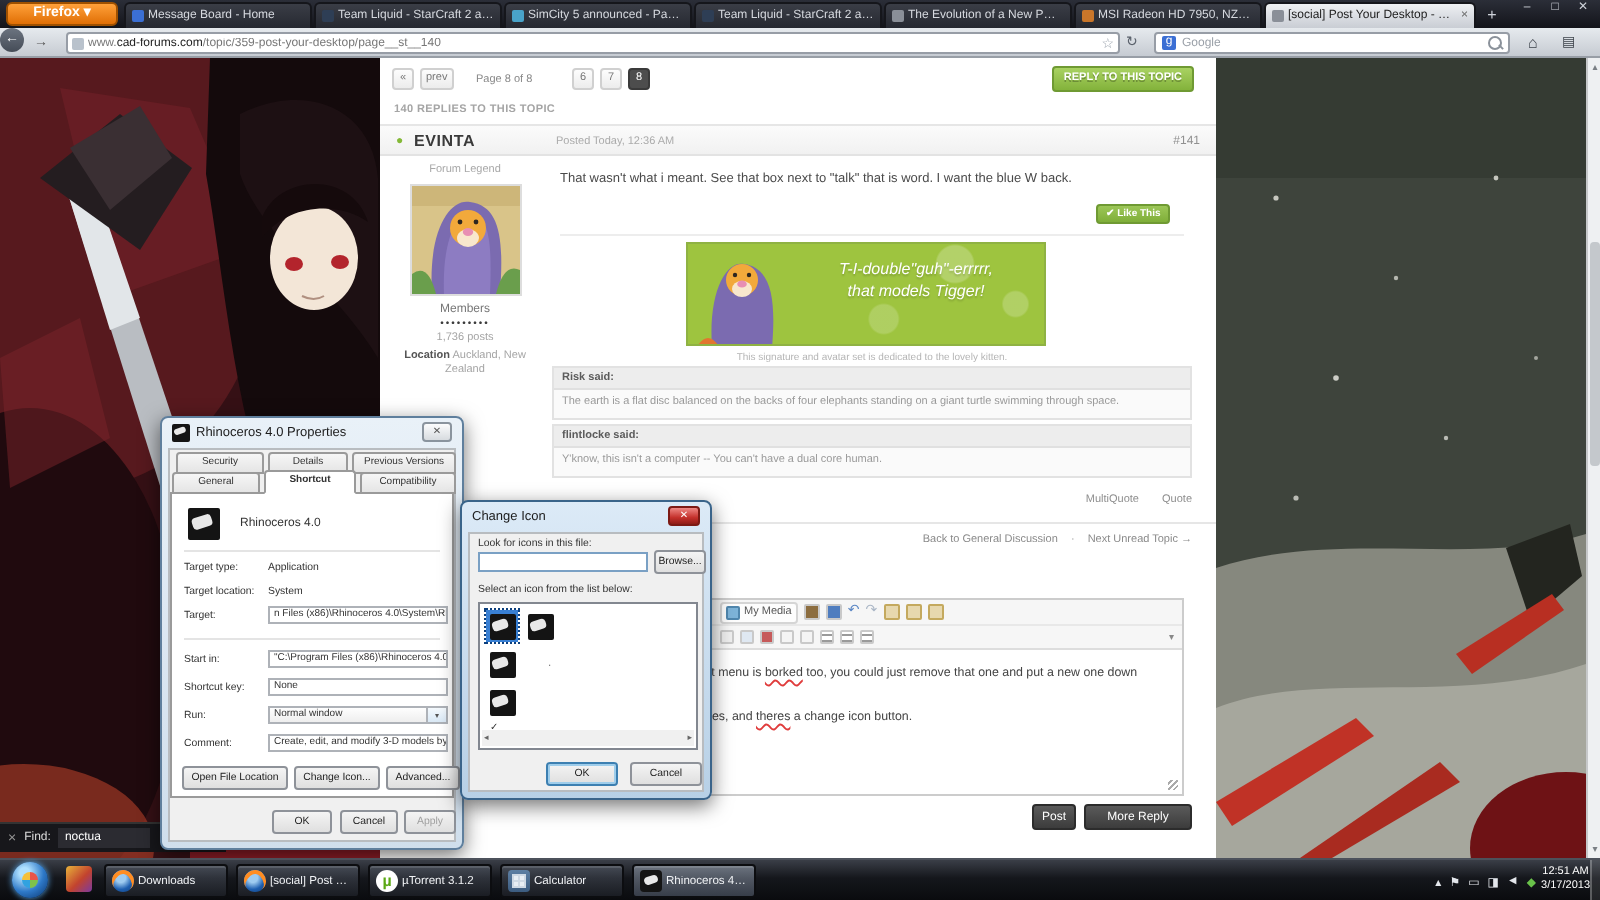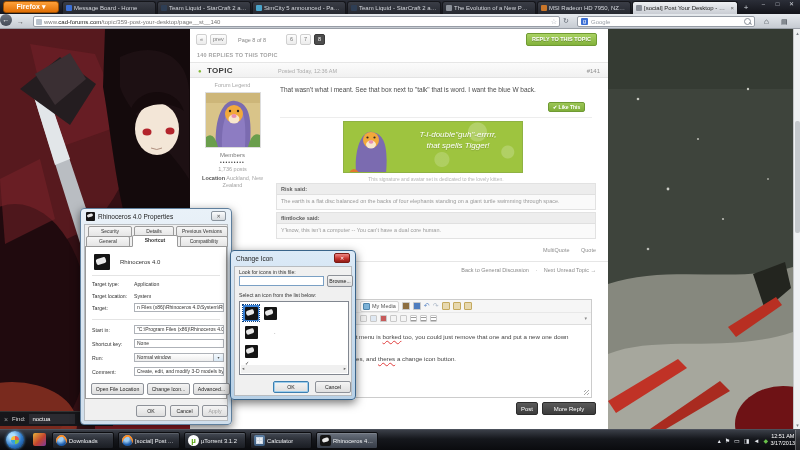--- a/index.html
+++ b/index.html
@@ -334,21 +334,21 @@
         <div class="pgbtn" style="left:20px">prev</div>
         <div class="pgstatus">Page 8 of 8</div>
         <div class="pgbtn" style="left:96px">6</div>
         <div class="pgbtn" style="left:110px">7</div>
         <div class="pgbtn cur" style="left:124px">8</div>
         <div class="replytopic">REPLY TO THIS TOPIC</div>
         <div class="replieslabel">140 REPLIES TO THIS TOPIC</div>
 
         <div class="posthdr">
           <span class="odot">●</span>
-          <span class="author">TOPIC</span>
+          <span class="author">EVINTA</span>
           <span class="posted">Posted Today, 12:36 AM</span>
           <span class="postnum">#141</span>
         </div>
 
         <div class="sidebar">
           <div class="sb-title">Forum Legend</div>
           <svg class="avatar" viewBox="0 0 54 54">
             <rect width="54" height="54" fill="#d9c489"></rect>
             <rect width="54" height="10" fill="#cdb679"></rect>
             <path d="M10,54 C8,22 19,6 29,8 C44,10 46,26 44,54 Z" fill="#7b6bb0"></path>
@@ -376,21 +376,21 @@
             <path d="M12,52 C10,22 20,8 28,10 C42,12 44,28 42,52 Z" fill="#7b6bb0"></path>
             <circle cx="27" cy="18" r="8" fill="#f2a93b"></circle>
             <ellipse cx="27" cy="22.5" rx="5" ry="4" fill="#f8e7cd"></ellipse>
             <ellipse cx="27" cy="20" rx="2.4" ry="1.8" fill="#e88fb3"></ellipse>
             <circle cx="23.5" cy="15.5" r="1.1" fill="#2e2620"></circle>
             <circle cx="30.5" cy="15.5" r="1.1" fill="#2e2620"></circle>
             <path d="M4,52 Q10,42 16,52 Z" fill="#e2762f"></path>
           </svg>
           <div class="sigtext">
             <div>T-I-double"guh"-errrrr,</div>
-            <div>that spells Tigger!</div>
+            <div>that models Tigger!</div>
           </div>
         </div>
         <div class="sigcaption">This signature and avatar set is dedicated to the lovely kitten.</div>
 
         <div class="quote" style="top:154px">
           <div class="qh">Risk said:</div>
           <div class="qb">The earth is a flat disc balanced on the backs of four elephants standing on a giant turtle swimming through space.</div>
         </div>
         <div class="quote" style="top:183px">
           <div class="qh">flintlocke said:</div>

